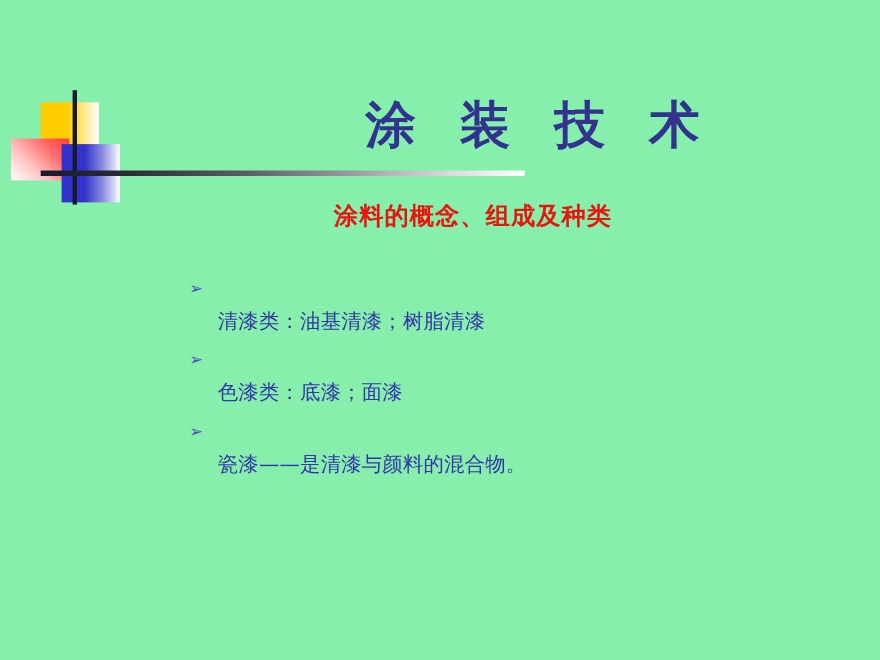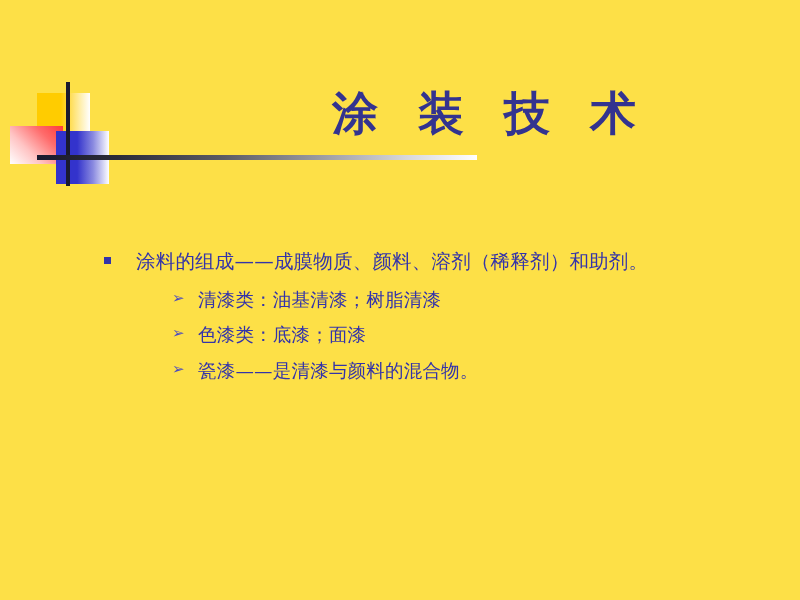--- a/index.html
+++ b/index.html
@@ -11,21 +11,21 @@
     height: 600px;
     background: #ffffff;
     font-family: "DejaVu Sans", "Liberation Sans", sans-serif;
     overflow: hidden;
   }
 
   .slide {
     position: relative;
     width: 800px;
     height: 600px;
-    background: #fde047;
+    background: #86efac;
   }
 
   
   .logo-group {
     position: absolute;
     left: 0px;
     top: 60px;
     width: 480px;
     height: 130px;
   }
@@ -165,47 +165,43 @@
     line-height: 1.6;
     color: #4B4BBF;
   }
 
   .sub-text {
     flex: 1 1 auto;
     font-size: 18.5px;
     line-height: 1.5;
     color: #3333AA;
     letter-spacing: 0.2px;
+    margin-top: 29px;
   }
 </style>
 </head>
 <body>
 
 <div class="slide">
 
   <div class="logo-group">
     <div class="logo-square-yellow"></div>
     <div class="logo-square-red"></div>
     <div class="logo-square-blue"></div>
     <div class="logo-vbar"></div>
   </div>
   <div class="logo-hbar"></div>
 
   <div class="title">涂 装 技 术</div>
 
+  <div class="subtitle">涂料的概念、组成及种类</div>
 
   <div class="body-block">
 
 
-    <div class="bullet-row">
-      <span class="bullet-marker">
-          <i class="sq"></i>
-        </span>
-      <span class="bullet-text">涂料的组成——成膜物质、颜料、溶剂（稀释剂）和助剂。</span>
-    </div>
 
 
     <div class="sub-list">
 
       <div class="sub-row">
         <span class="sub-marker">➢</span>
         <span class="sub-text">清漆类：油基清漆；树脂清漆</span>
       </div>
 
       <div class="sub-row">

